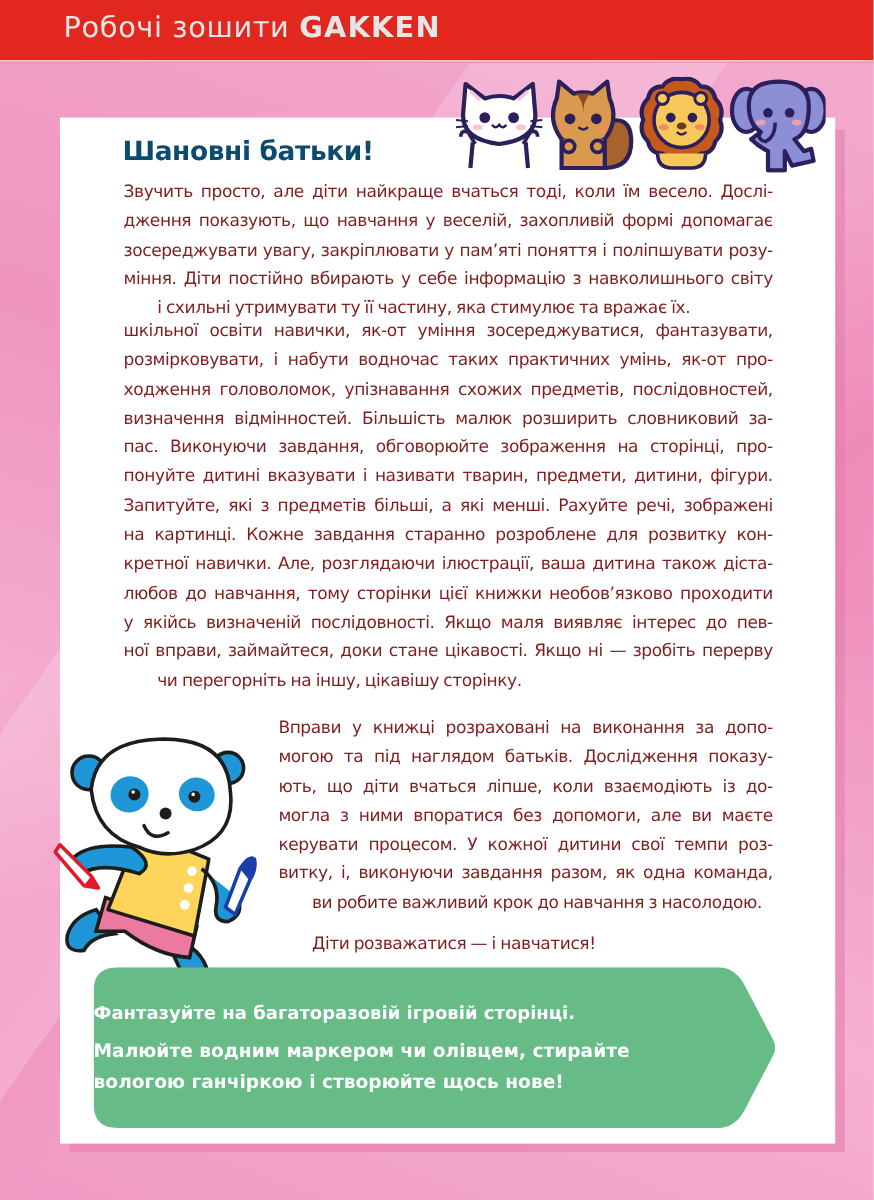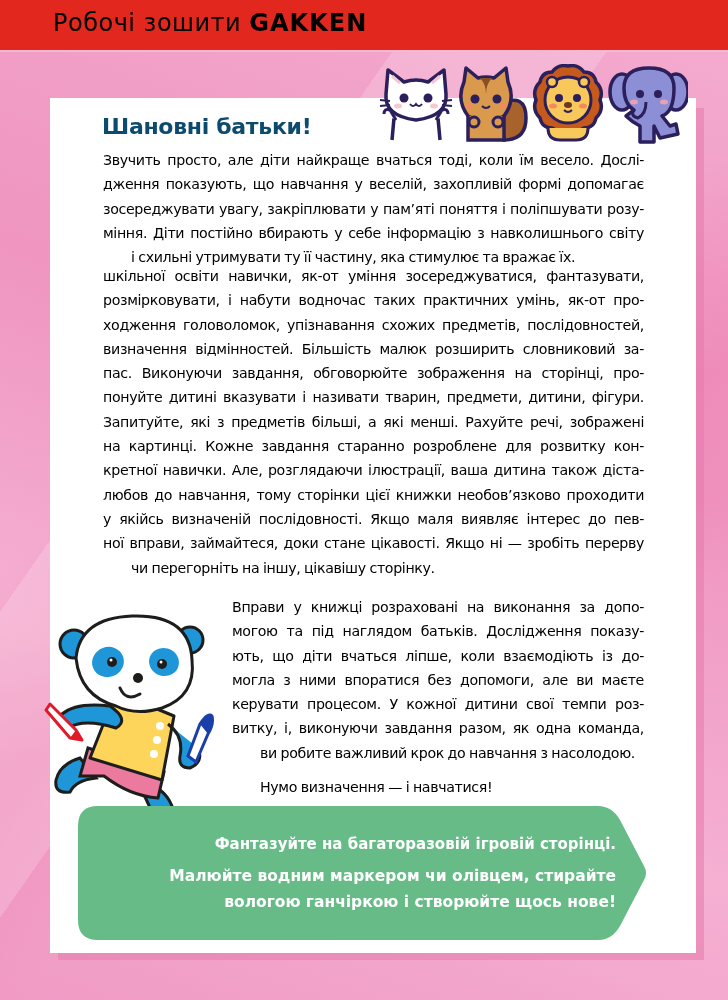--- a/index.html
+++ b/index.html
@@ -16,61 +16,61 @@
       linear-gradient(150deg, rgba(236,110,165,0) 40%, rgba(236,110,165,0.35) 55%, rgba(236,110,165,0) 70%),
       linear-gradient(200deg, #f4acd0 0%, #ef95c0 40%, #f5b0d2 70%, #f09ac4 100%);
   }
   .header {
     position: absolute; left: 0; top: 0; width: 728px; height: 52px;
     background: #e2281e;
     border-bottom: 2px solid #f7b7d3;
   }
   .header-title {
     position: absolute; left: 53px; top: 9px;
-    color: #000000; font-family: "DejaVu Sans", sans-serif;
+    color: #e5e5e5; font-family: "DejaVu Sans", sans-serif;
     font-size: 24px; letter-spacing: 0.5px; white-space: nowrap;
   }
   .header-title .brand { font-weight: bold; letter-spacing: 1px; }
 
   .card-shadow {
     position: absolute; left: 58px; top: 108px; width: 646px; height: 852px;
     background: #e57aab; opacity: 0.55;
   }
   .card {
     position: absolute; left: 50px; top: 98px; width: 646px; height: 855px;
     background: #ffffff;
   }
   .heading {
     position: absolute; left: 102px; top: 114px;
     font-size: 22px; font-weight: bold; color: #0c4a6e;
     font-family: "DejaVu Sans", sans-serif; letter-spacing: -0.3px;
   }
   .para {
     position: absolute; left: 103px; width: 541px;
-    font-size: 14.2px; line-height: 24.3px; color: #000000;
+    font-size: 14.2px; line-height: 24.3px; color: #7f1d1d;
     text-align: justify; text-align-last: left;
     font-family: "DejaVu Sans", sans-serif;
     letter-spacing: -0.35px; word-spacing: -0.5px;
   }
   .para .ln { display: block; text-align: justify; text-align-last: justify; white-space: nowrap; }
   .para .ln.last { text-align-last: left; margin-left: 28px; }
   .p1 { top: 148px; }
   .p2 { top: 264px; }
   .p3 { left: 232px; width: 412px; top: 595px; text-align-last: right; }
   .p3 .ln { text-align-last: justify; }
   .p3 .ln.last { text-align-last: left; }
   .p4 { left: 232px; width: 412px; top: 775px; }
 
   .animals { position: absolute; left: 378px; top: 64px; width: 310px; height: 80px; }
   .panda { position: absolute; left: 40px; top: 608px; width: 180px; height: 212px; }
 
   .banner { position: absolute; left: 78px; top: 806px; width: 568px; height: 134px; }
   .banner-text {
     position: absolute; left: 78px; top: 806px; width: 538px; height: 134px;
-    display: flex; flex-direction: column; align-items: flex-end; justify-content: center;
+    display: flex; flex-direction: column; align-items: flex-start; justify-content: center;
     color: #ffffff; font-weight: bold; font-family: "DejaVu Sans", sans-serif;
     font-size: 15.5px; line-height: 26px; text-align: center;
   }
   .banner-text .b1 { margin-bottom: 6px; font-size: 15px; }
 </style>
 </head>
 <body>
 
 <div class="bg"></div>
 
@@ -208,21 +208,21 @@
   <span class="ln">Вправи у книжці розраховані на виконання за допо-</span>
   <span class="ln">могою та під наглядом батьків. Дослідження показу-</span>
   <span class="ln">ють, що діти вчаться ліпше, коли взаємодіють із до-</span>
   <span class="ln">могла з ними впоратися без допомоги, але ви маєте</span>
   <span class="ln">керувати процесом. У кожної дитини свої темпи роз-</span>
   <span class="ln">витку, і, виконуючи завдання разом, як одна команда,</span>
   <span class="ln last">ви робите важливий крок до навчання з насолодою.</span>
 </div>
 
 <div class="para p4">
-  <span class="ln last">Нумо визначення — і навчатися!</span>
+  <span class="ln last">Діти розважатися — і навчатися!</span>
 </div>
 
 <svg class="banner" viewBox="0 0 568 134">
   <path d="M20 0 L520 0 Q534 0 542 14 L566 60 Q570 67 566 74 L542 120 Q534 134 520 134 L20 134 Q0 134 0 114 L0 20 Q0 0 20 0 Z" fill="#66bb87"></path>
 </svg>
 <div class="banner-text">
   <div class="b1">Фантазуйте на багаторазовій ігровій сторінці.</div>
   <div>Малюйте водним маркером чи олівцем, стирайте</div>
   <div>вологою ганчіркою і створюйте щось нове!</div>
 </div>

